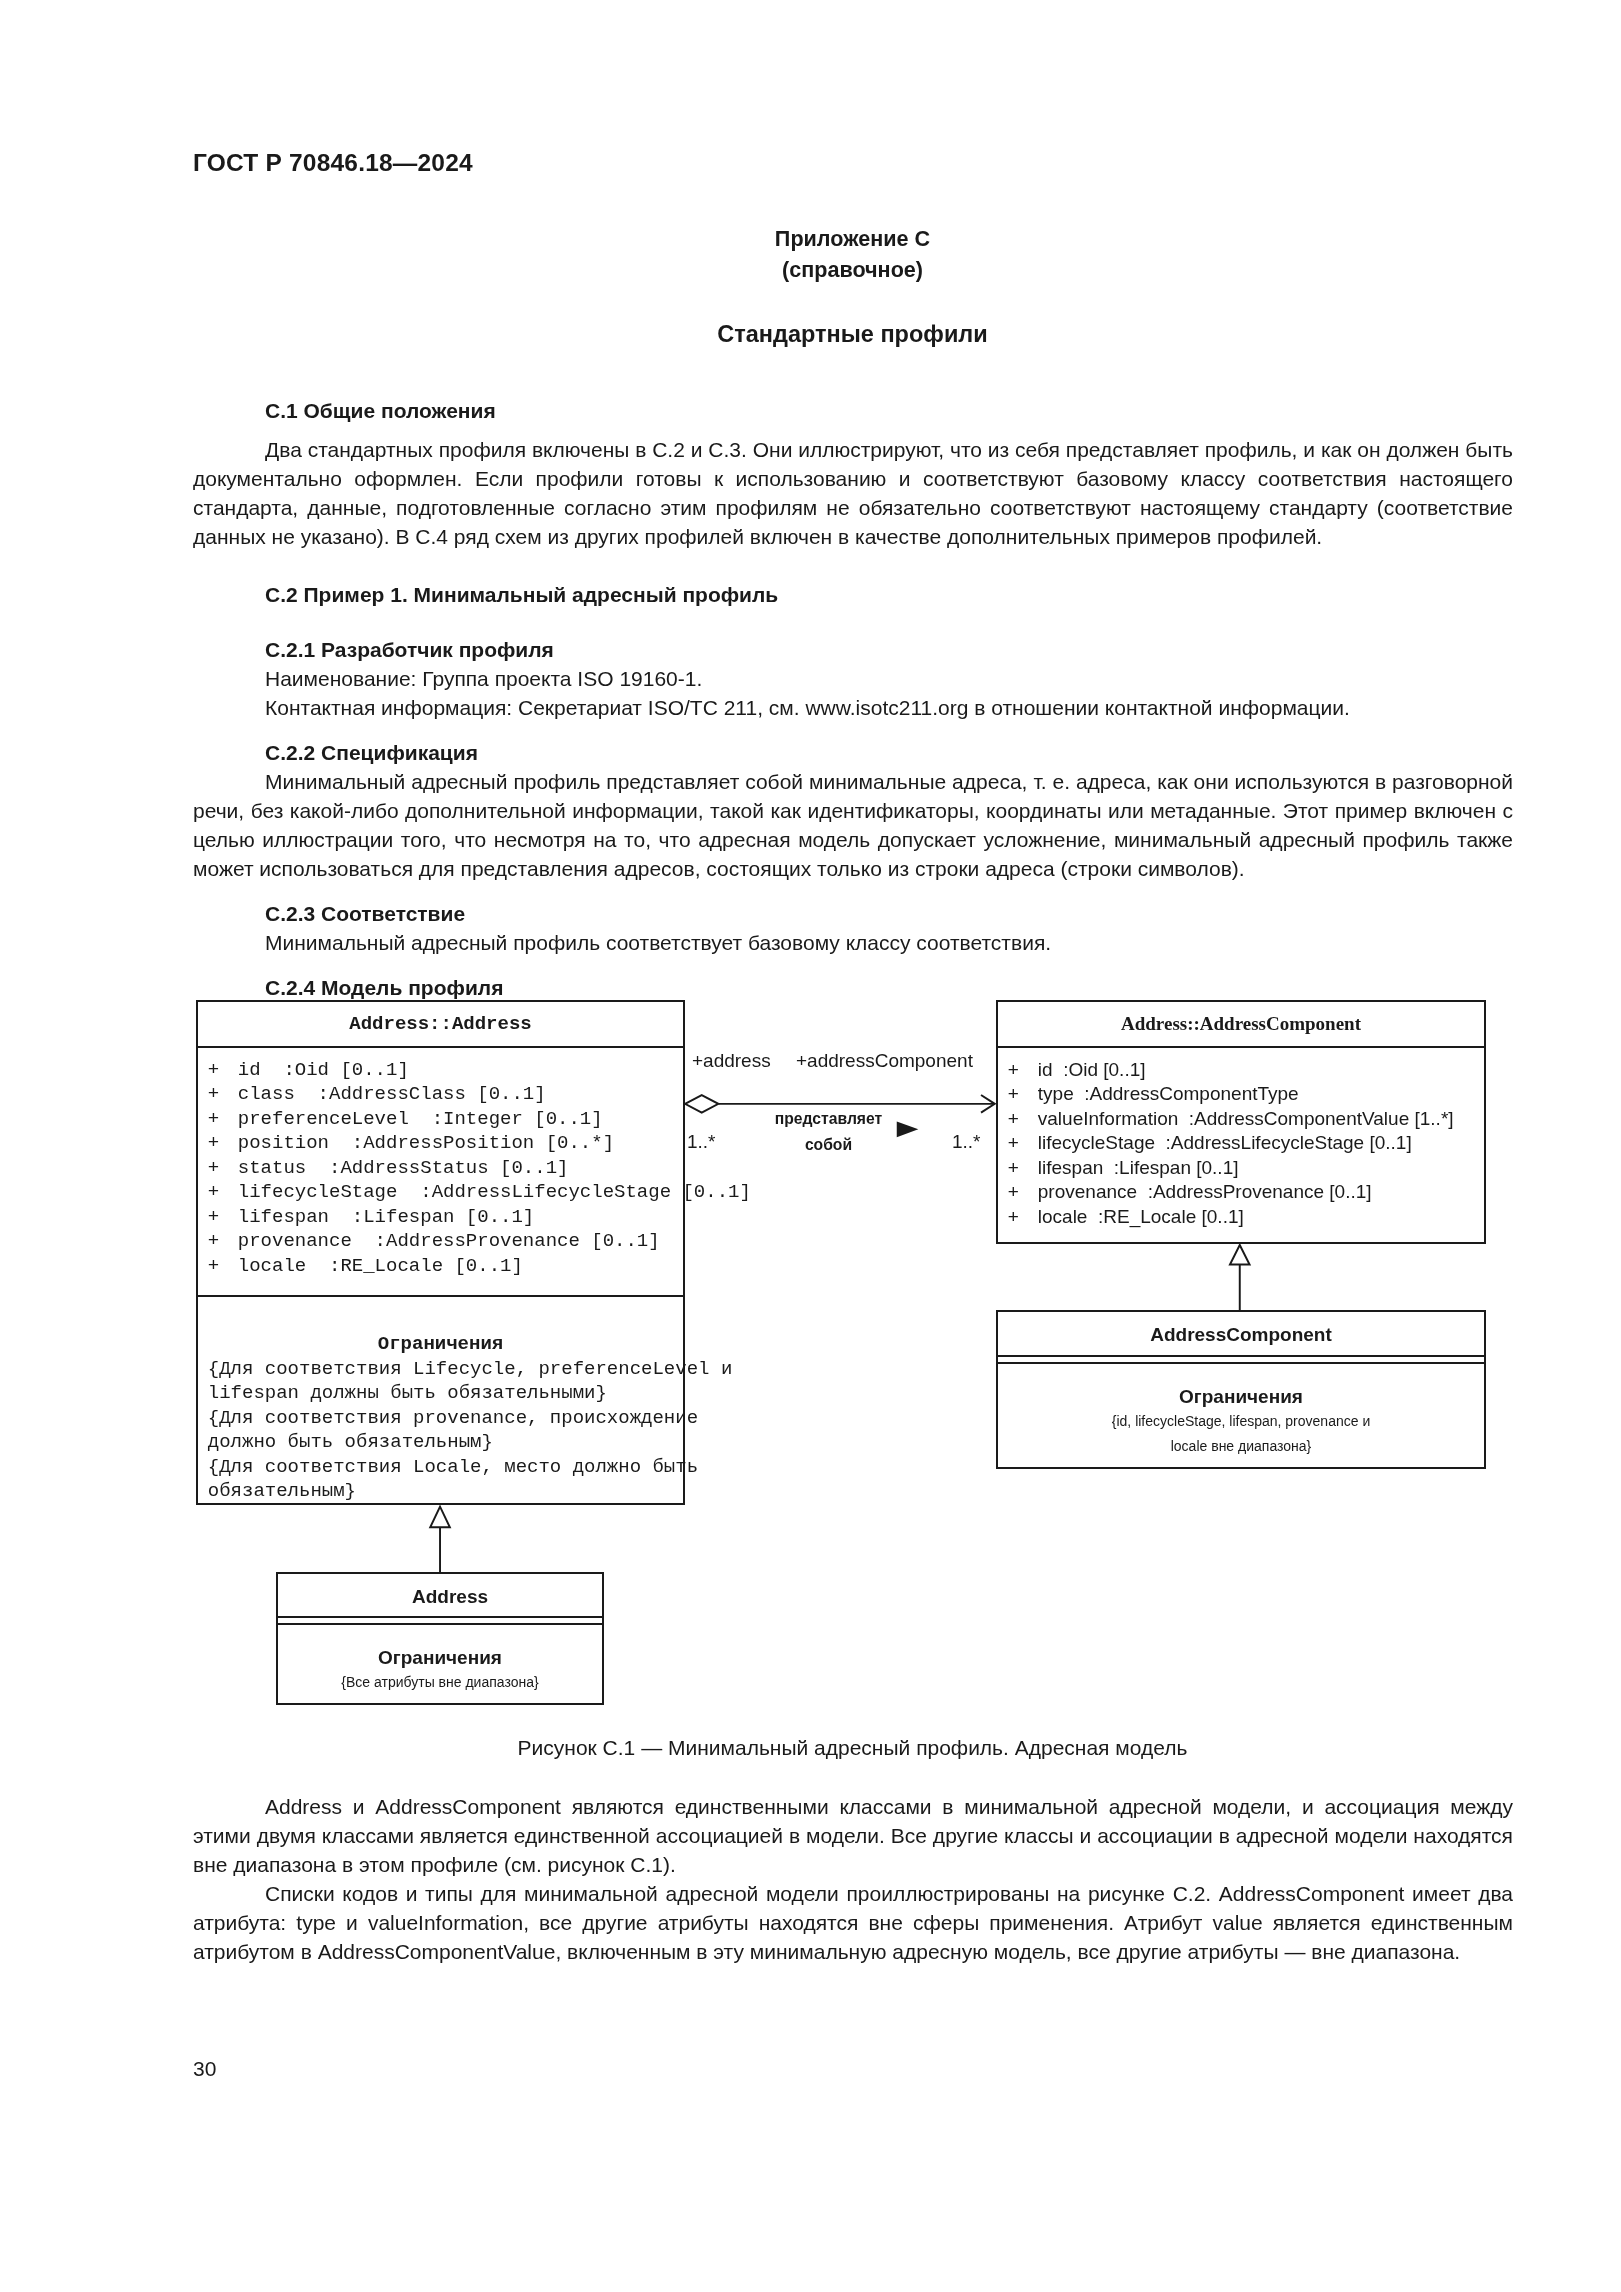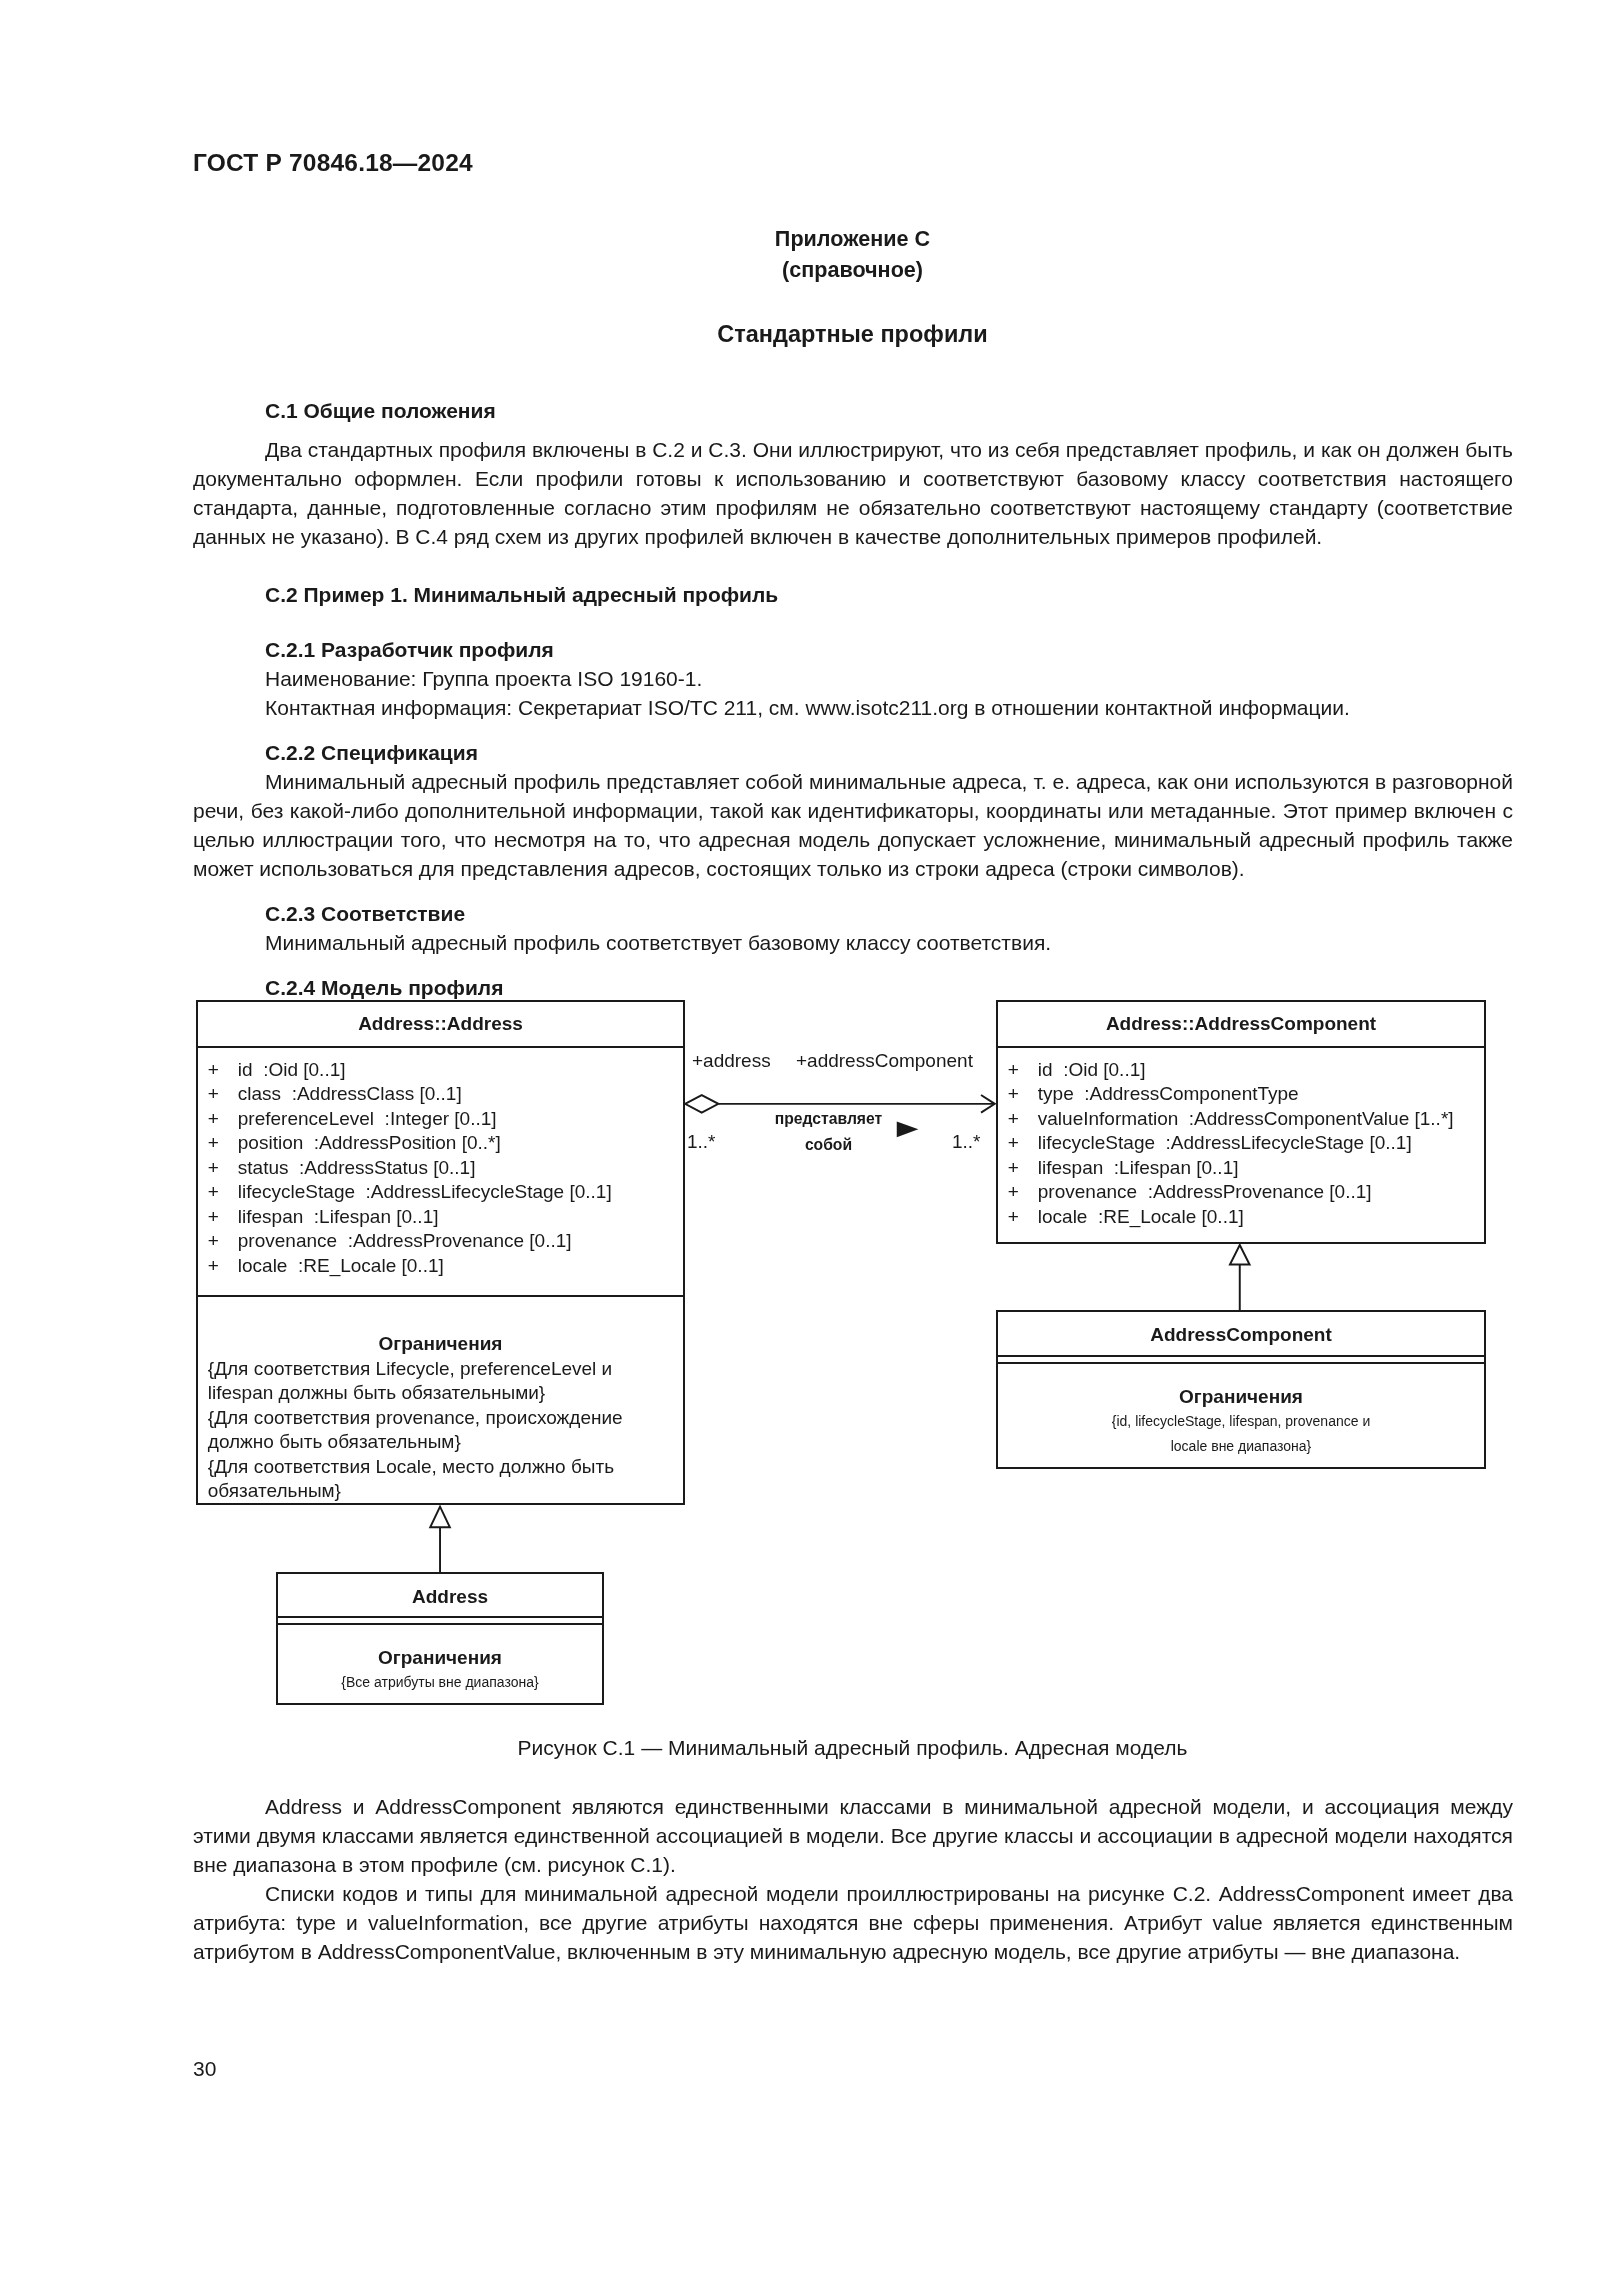--- a/index.html
+++ b/index.html
@@ -54,21 +54,21 @@
   <p class="p-noindent">Контактная информация: Секретариат ISO/TC 211, см. www.isotc211.org в отношении контактной информации.</p>
   <div class="h">С.2.2  Спецификация</div>
   <p class="p">Минимальный адресный профиль представляет собой минимальные адреса, т. е. адреса, как они исполь­зуются в разговорной речи, без какой-либо дополнительной информации, такой как идентификаторы, координаты или метаданные. Этот пример включен с целью иллюстрации того, что несмотря на то, что адресная модель до­пускает усложнение, минимальный адресный профиль также может использоваться для представления адресов, состоящих только из строки адреса (строки символов).</p>
   <div class="h">С.2.3  Соответствие</div>
   <p class="p-noindent">Минимальный адресный профиль соответствует базовому классу соответствия.</p>
   <div class="h">С.2.4  Модель профиля</div>
 </div>
 
 <div>
 
-  <div class="box" style="left:196px; top:1000px; width:489px; height:505px;">
+  <div class="box" style="left:196px; top:1000px; width:489px; height:505px;font-family:Liberation Mono, monospace;">
     <div class="box-title" style="top:10.8px;">Address::Address</div>
     <div class="hline" style="top:44px;"></div>
     <div class="attr" style="top:56px;"><span class="plus">+</span><span>id  :Oid [0..1]</span></div>
     <div class="attr" style="top:80px;"><span class="plus">+</span><span>class  :AddressClass [0..1]</span></div>
     <div class="attr" style="top:105px;"><span class="plus">+</span><span>preferenceLevel  :Integer [0..1]</span></div>
     <div class="attr" style="top:129px;"><span class="plus">+</span><span>position  :AddressPosition [0..*]</span></div>
     <div class="attr" style="top:154px;"><span class="plus">+</span><span>status  :AddressStatus [0..1]</span></div>
     <div class="attr" style="top:178px;"><span class="plus">+</span><span>lifecycleStage  :AddressLifecycleStage [0..1]</span></div>
     <div class="attr" style="top:203px;"><span class="plus">+</span><span>lifespan  :Lifespan [0..1]</span></div>
     <div class="attr" style="top:227px;"><span class="plus">+</span><span>provenance  :AddressProvenance [0..1]</span></div>
@@ -85,21 +85,21 @@
 
   <div class="box" style="left:276px; top:1572px; width:328px; height:133px;">
     <div class="box-title" style="top:11.8px;padding-left:20px;">Address</div>
     <div class="hline" style="top:42px;"></div>
     <div class="hline" style="top:49px;"></div>
     <div class="cons-title" style="top:73px;">Ограничения</div>
     <div class="cons-center" style="top:96px;">{Все атрибуты вне диапазона}</div>
   </div>
 
   <div class="box" style="left:996px; top:1000px; width:490px; height:244px;">
-    <div class="box-title" style="top:10.8px;">Address::AddressComponent</div>
+    <div class="box-title" style="top:10.8px;font-family:Liberation Serif, serif;">Address::AddressComponent</div>
     <div class="hline" style="top:44px;"></div>
     <div class="attr" style="top:56px;"><span class="plus">+</span><span>id  :Oid [0..1]</span></div>
     <div class="attr" style="top:80px;"><span class="plus">+</span><span>type  :AddressComponentType</span></div>
     <div class="attr" style="top:105px;"><span class="plus">+</span><span>valueInformation  :AddressComponentValue [1..*]</span></div>
     <div class="attr" style="top:129px;"><span class="plus">+</span><span>lifecycleStage  :AddressLifecycleStage [0..1]</span></div>
     <div class="attr" style="top:154px;"><span class="plus">+</span><span>lifespan  :Lifespan [0..1]</span></div>
     <div class="attr" style="top:178px;"><span class="plus">+</span><span>provenance  :AddressProvenance [0..1]</span></div>
     <div class="attr" style="top:203px;"><span class="plus">+</span><span>locale  :RE_Locale [0..1]</span></div>
   </div>
 

